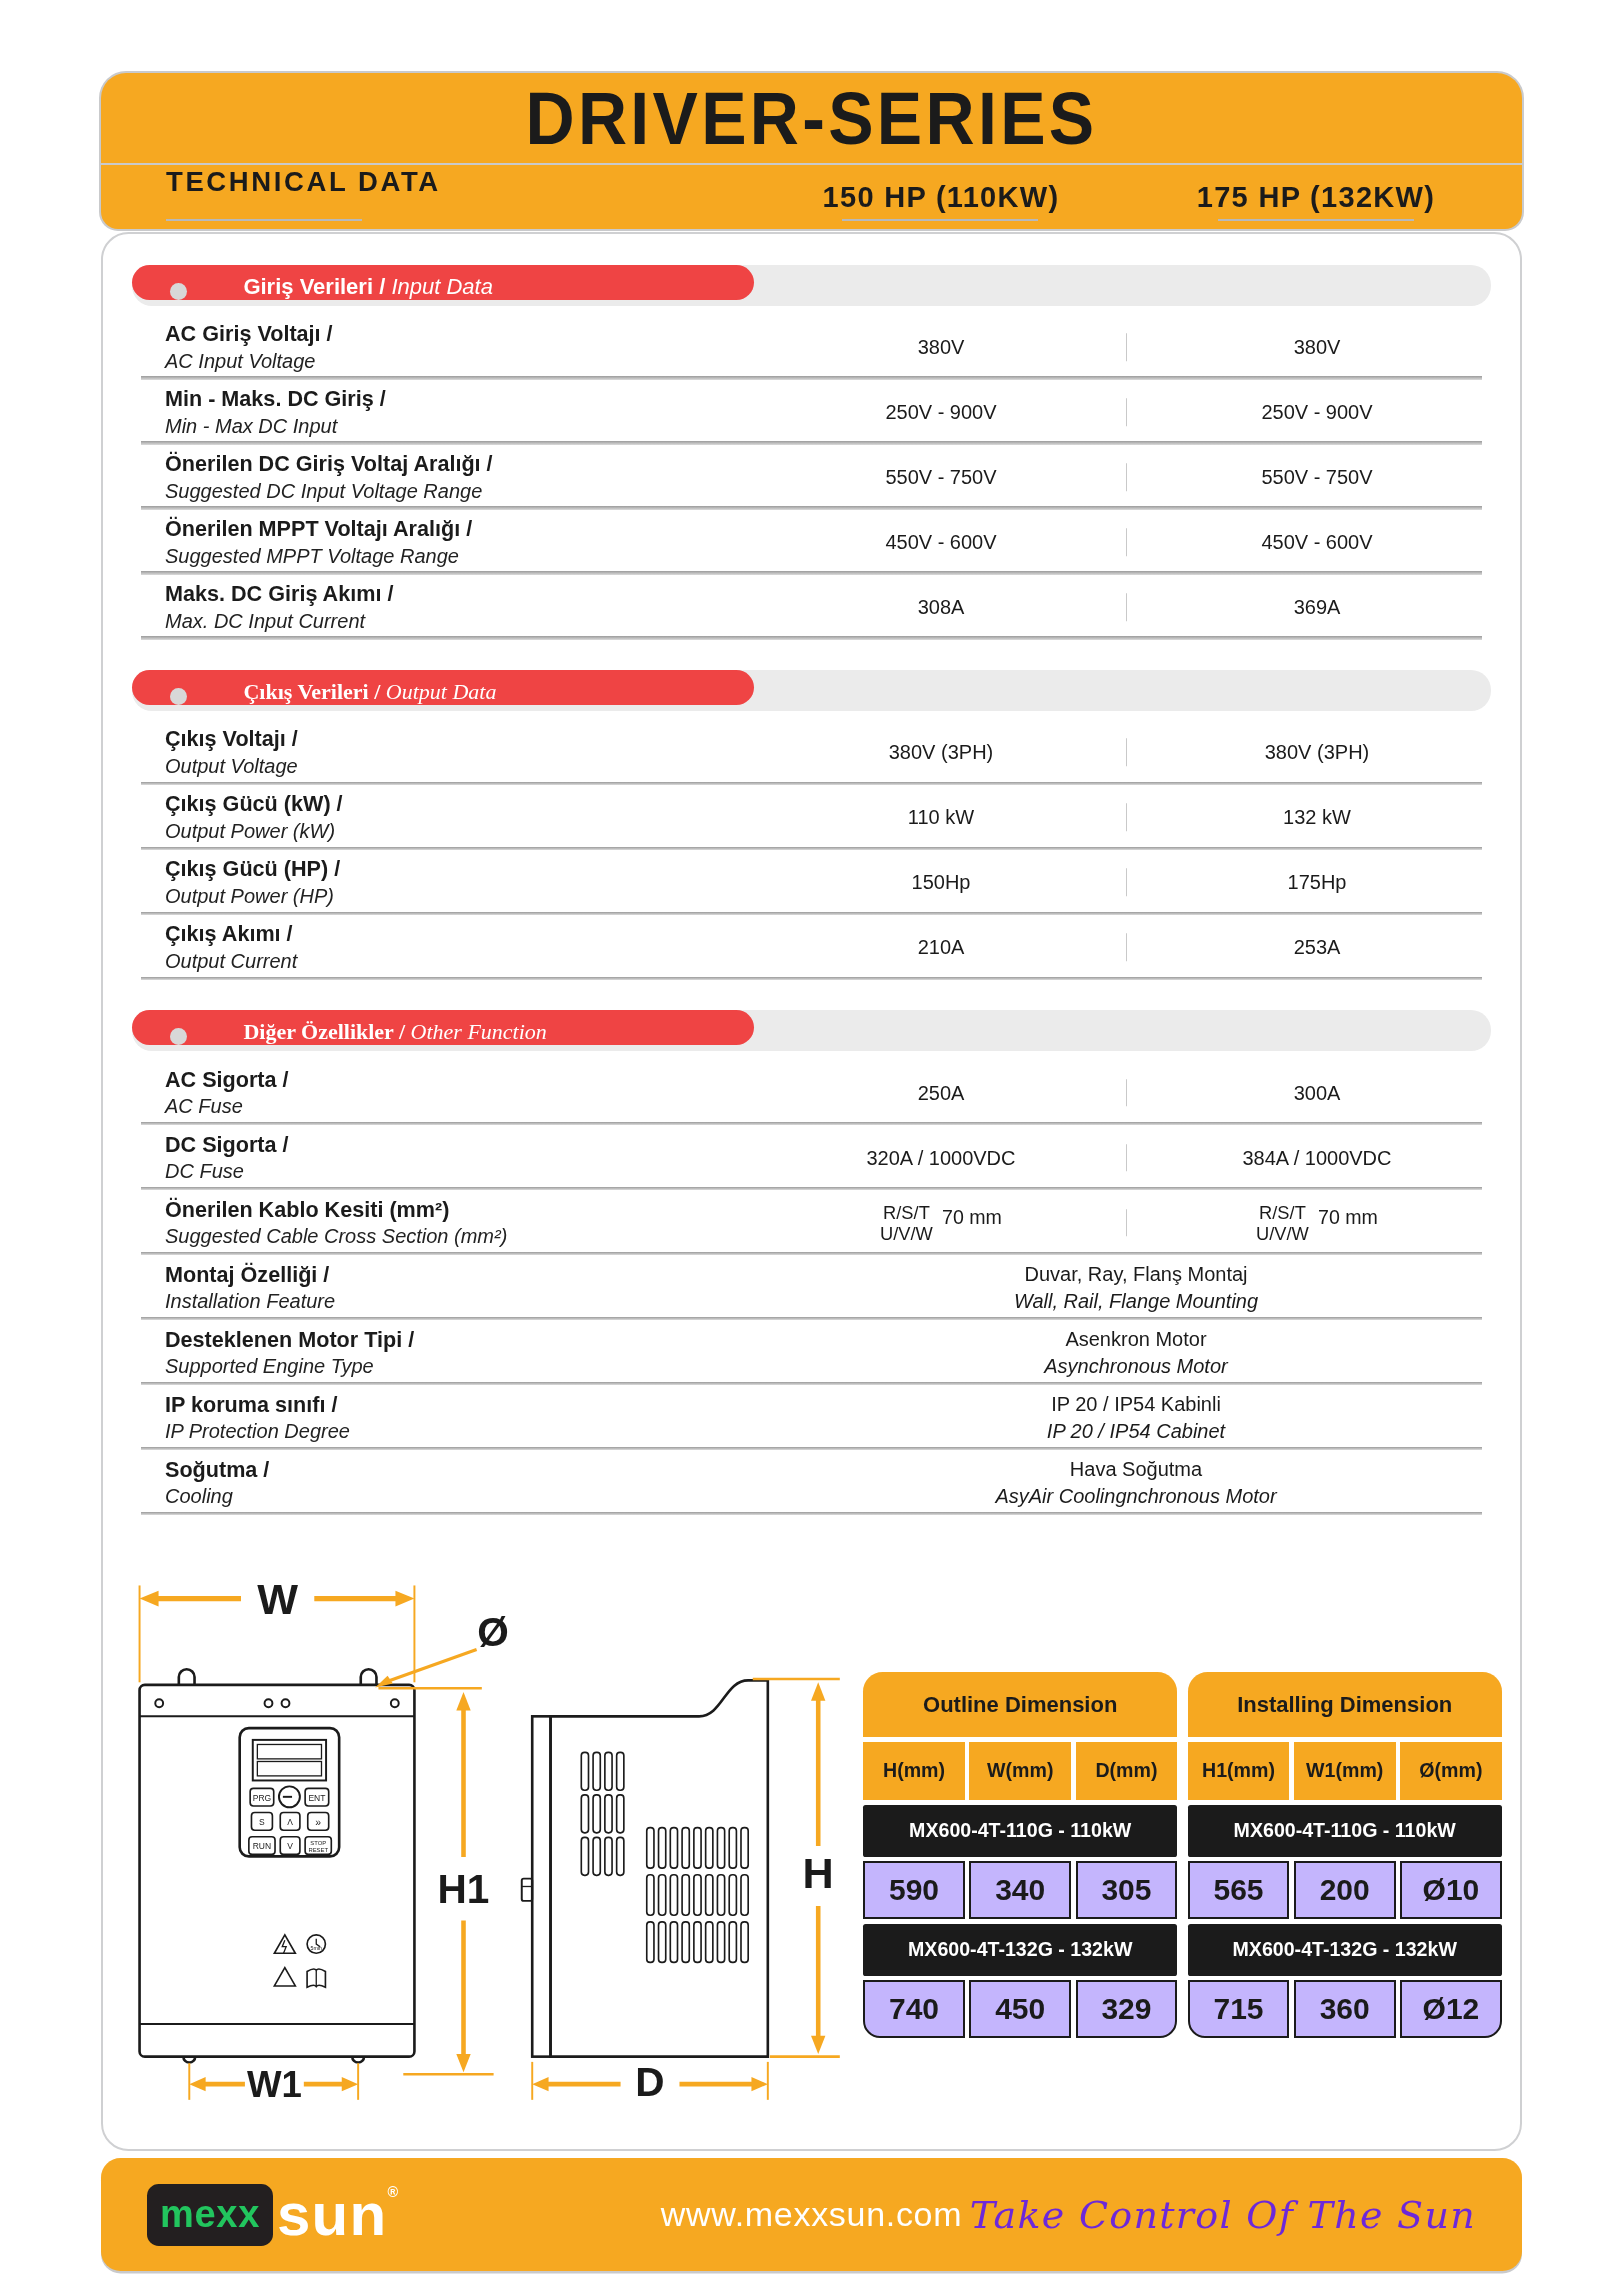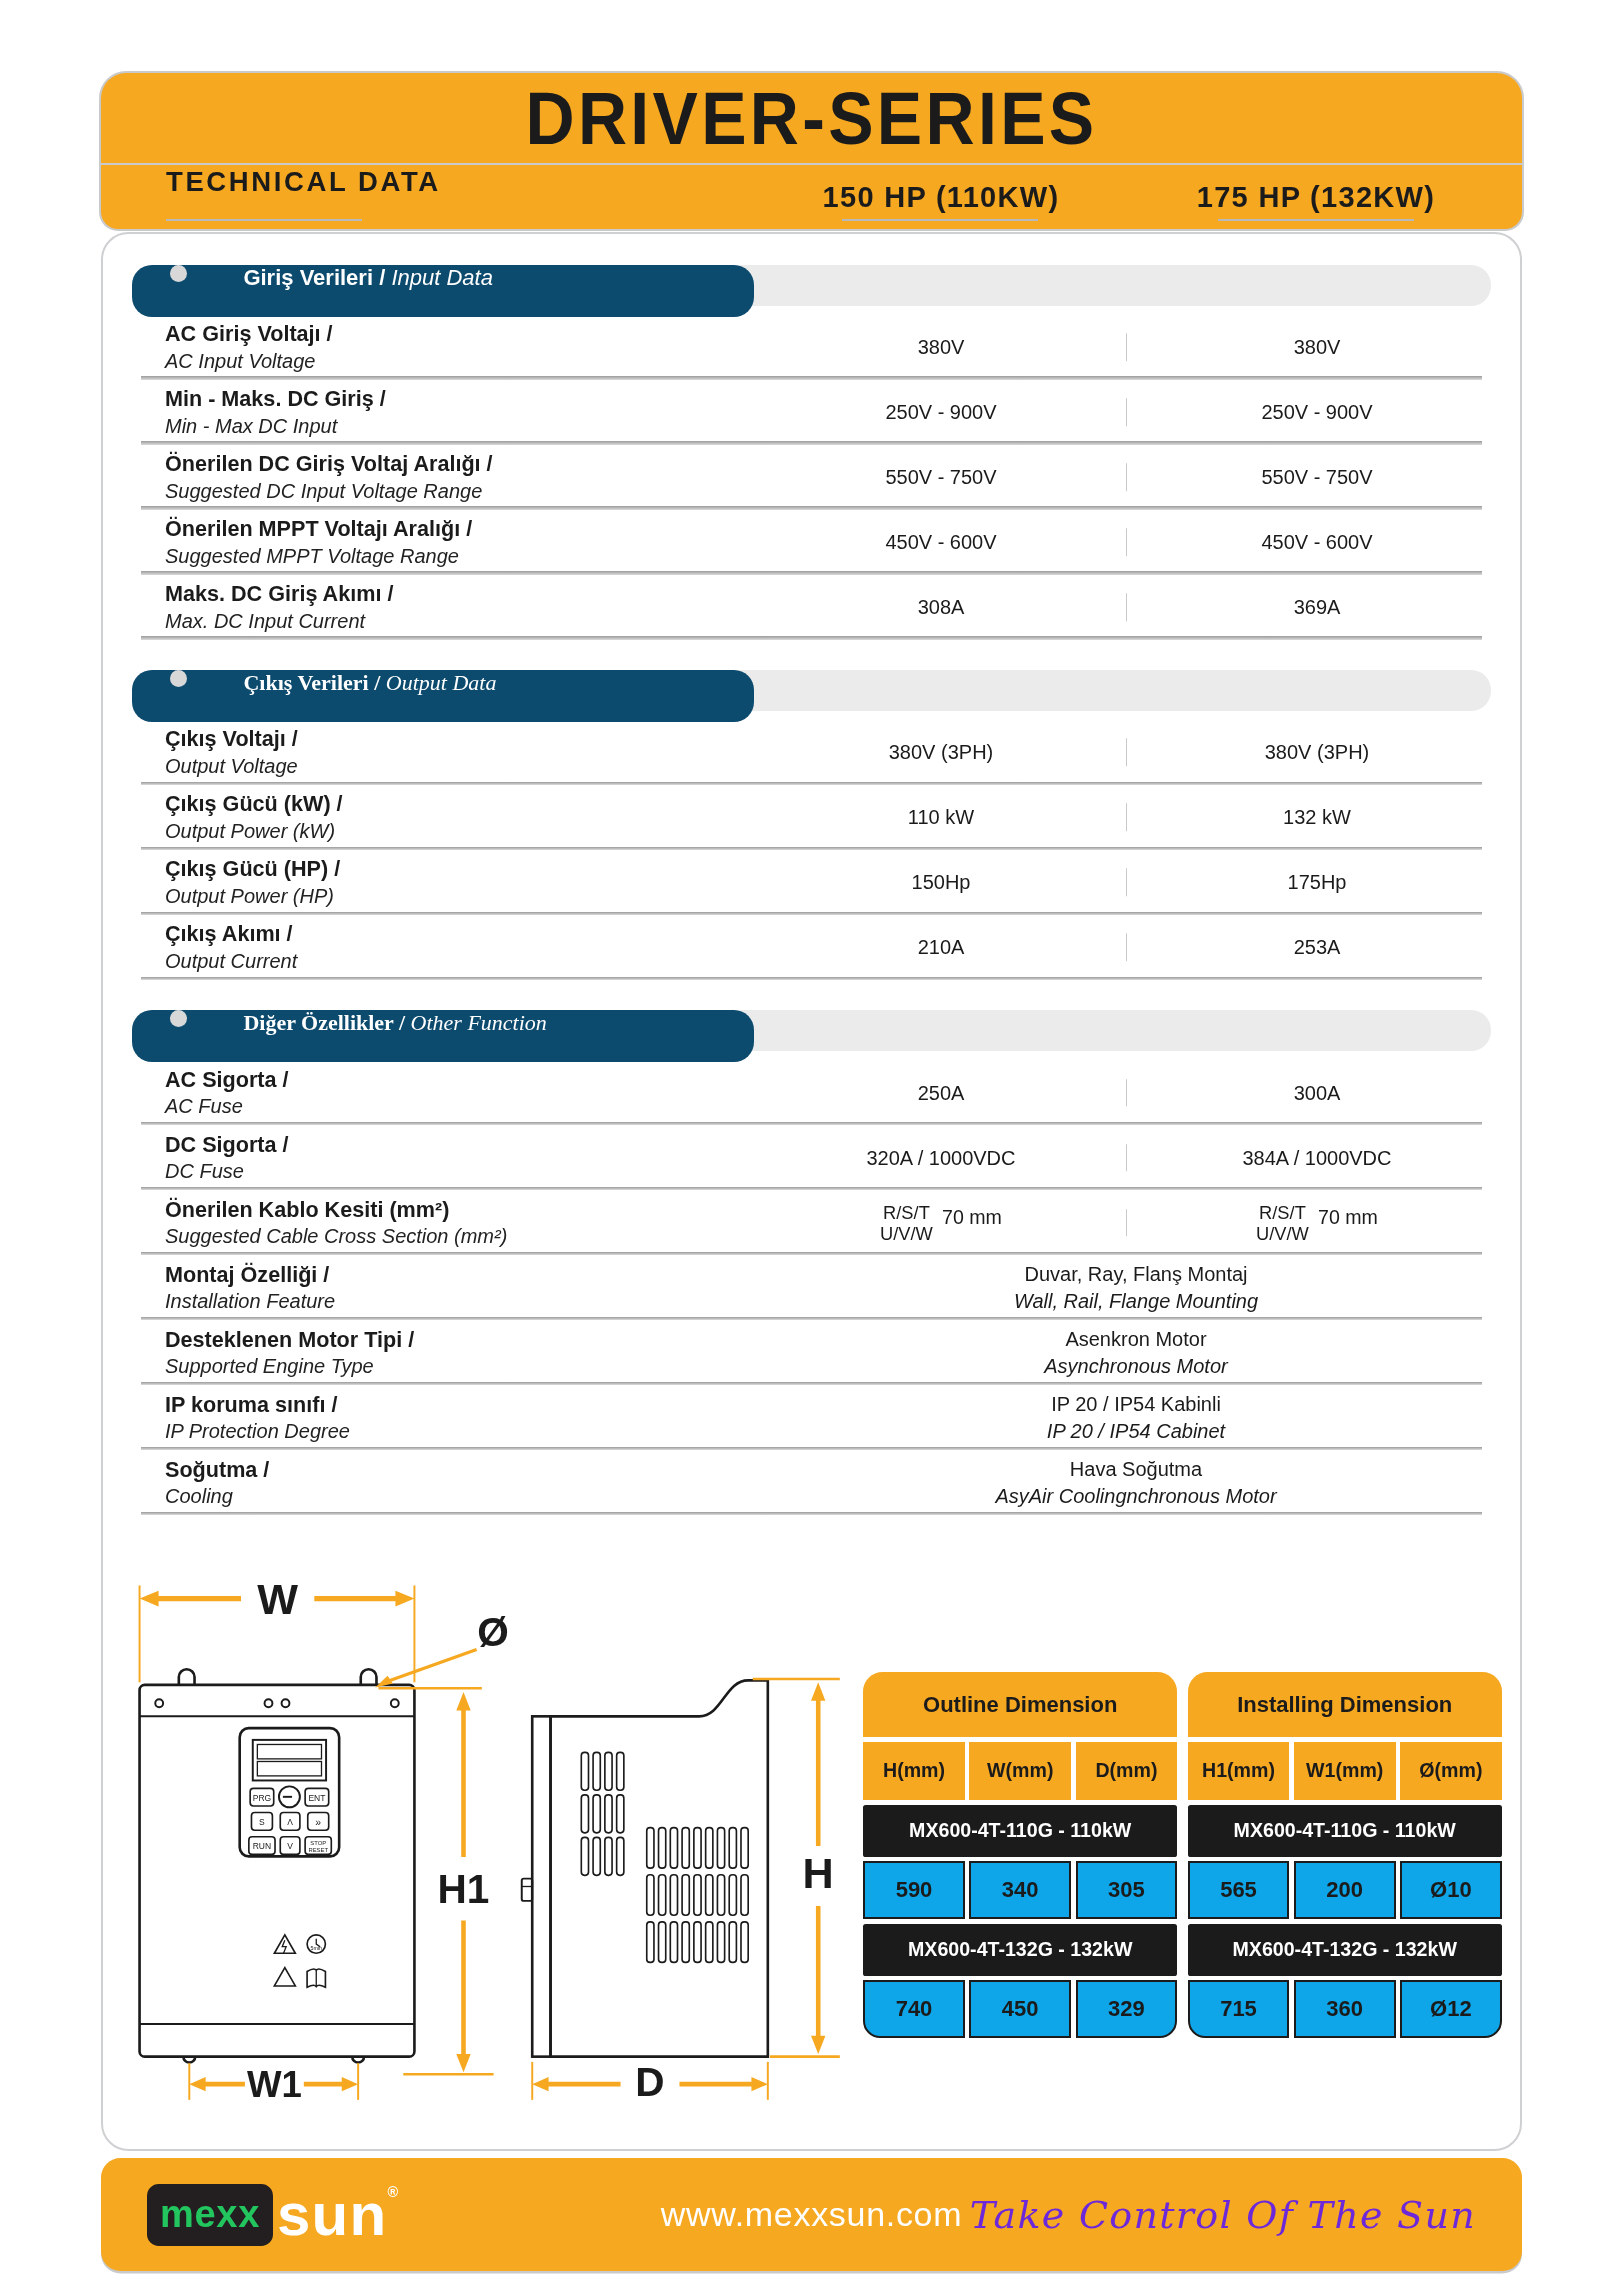--- a/index.html
+++ b/index.html
@@ -16,21 +16,21 @@
   .tech-col.c2 { left:1084px; }
   .tech-u { position:absolute; bottom:7.9px; height:2.6px; background:#b8b9bb; }
   .u-td { left:65px;  width:196px; }
   .u-c1 { left:741px; width:196px; }
   .u-c2 { left:1117px; width:196px; }
 
   
   .card { position:relative; margin-top:2.6px; height:1919px; background:#fff; border:2px solid #cfd0d2; border-radius:27.5px; padding-top:31px; overflow:hidden; }
   .section .pill-wrap { margin:0 29.4px 9.2px 29.4px; height:41px; border-radius:20px; background:#ebebeb; position:relative; }
   .section:not(:first-child) .pill-wrap { margin-top:30px;font-family:Liberation Serif, serif; }
-  .pill-yellow { position:absolute; left:0; top:0; height:52px; width:622px; background:#0c4a6e; border-radius:20px; display:flex; align-items:flex-start; }
+  .pill-yellow { position:absolute; left:0; top:0; height:35px; width:622px; background:#ef4444; border-radius:20px; display:flex; align-items:flex-end; }
   .bullet { width:17px; height:17px; border-radius:50%; background:#d8d8d8; margin-left:38px; flex:0 0 auto; }
   .pill-text { margin-left:56px; font-size:22px; color:#ffffff; white-space:nowrap; }
   .pill-text .tr { font-weight:700; }
   .pill-text .en { font-style:italic; font-weight:400; }
 
   .rows { margin:0 38px; }
   .row { position:relative; height:65px; }
   .row::after { content:""; position:absolute; left:0; right:0; bottom:0; height:3.3px; background:linear-gradient(#9b9b9b,#dcdcdc); }
   .lbl { position:absolute; left:24px; top:50%; transform:translateY(-50%); }
   .lbl-tr { font-size:21.6px; font-weight:700; line-height:27.5px; }
@@ -51,21 +51,21 @@
   .diagram-svg { position:absolute; left:19.6px; top:0; }
   .dim-label { font-weight:900; fill:#1b1b1b; font-family:"Liberation Sans", sans-serif; }
   .btn-txt { font-family:"Liberation Sans", sans-serif; fill:#1b1b1b; }
 
   .tables { position:absolute; right:18.3px; top:152px; display:flex; gap:10.5px; }
   .dtable { width:314px; }
   .t-title { height:65px; background:#F6A821; border-radius:19.6px 19.6px 0 0; display:flex; align-items:center; justify-content:center; font-size:22px; font-weight:700; margin-bottom:4.6px; }
   .t-heads, .t-vals { display:flex; gap:4.6px; margin-bottom:4.6px; }
   .t-heads > div { flex:1; height:58px; background:#F6A821; display:flex; align-items:center; justify-content:center; font-size:19.6px; font-weight:700; }
   .t-model { height:52px; background:#1b1b1b; color:#fff; display:flex; align-items:center; justify-content:center; font-size:19.6px; font-weight:700; border-radius:2.6px; margin-bottom:4.6px; }
-  .t-vals > div { flex:1; height:58px; background:#0ea5e9; border:2px solid #1b1b1b; display:flex; align-items:center; justify-content:center; font-size:22px; font-weight:700; }
+  .t-vals > div { flex:1; height:58px; background:#c4b5fd; border:2px solid #1b1b1b; display:flex; align-items:center; justify-content:center; font-size:30px; font-weight:700; }
   .t-vals.last > div:first-child { border-bottom-left-radius:17px; }
   .t-vals.last > div:last-child  { border-bottom-right-radius:17px; }
 
   
   .footer { margin-top:7.9px; height:113px; background:#F6A821; border-radius:19.6px; box-shadow:0 2.6px 0 #c9cacc; display:flex; align-items:center; padding:0 46px; position:relative; }
   .logo { display:flex; align-items:center; }
   .logo-box { background:#231f20; border-radius:11.8px; padding:9.2px 13px; }
   .logo-mexx { color:#22c55e; font-size:38px; font-weight:700; letter-spacing:0.7px; }
   .logo-sun { color:#ffffff; font-size:60px; font-weight:700; letter-spacing:1.3px; margin-left:3.9px; line-height:1; }
   .logo-reg { color:#fff; font-size:14.4px; vertical-align:top; }

